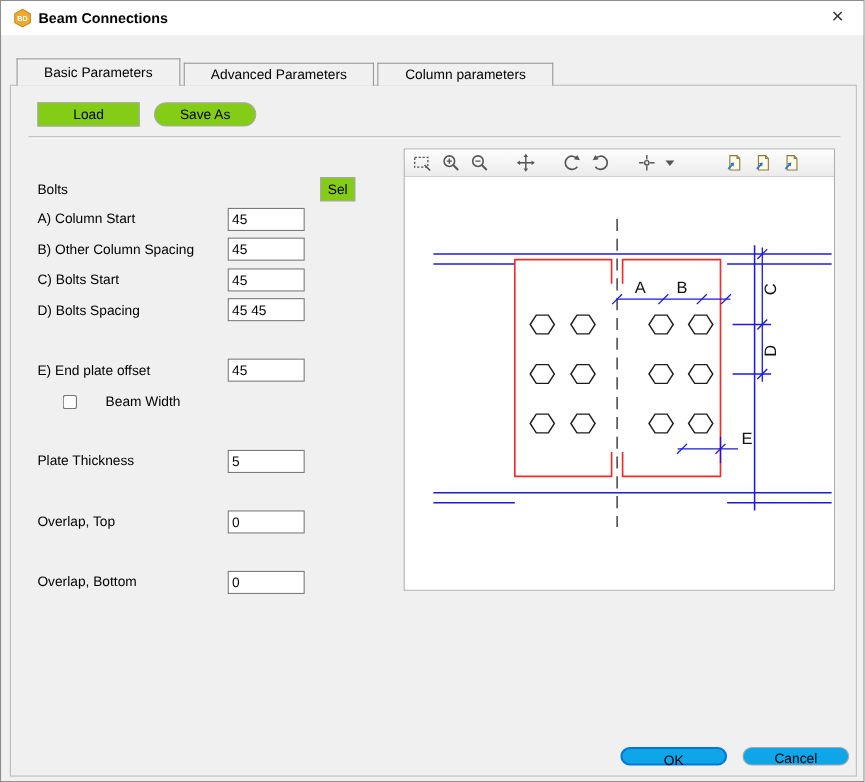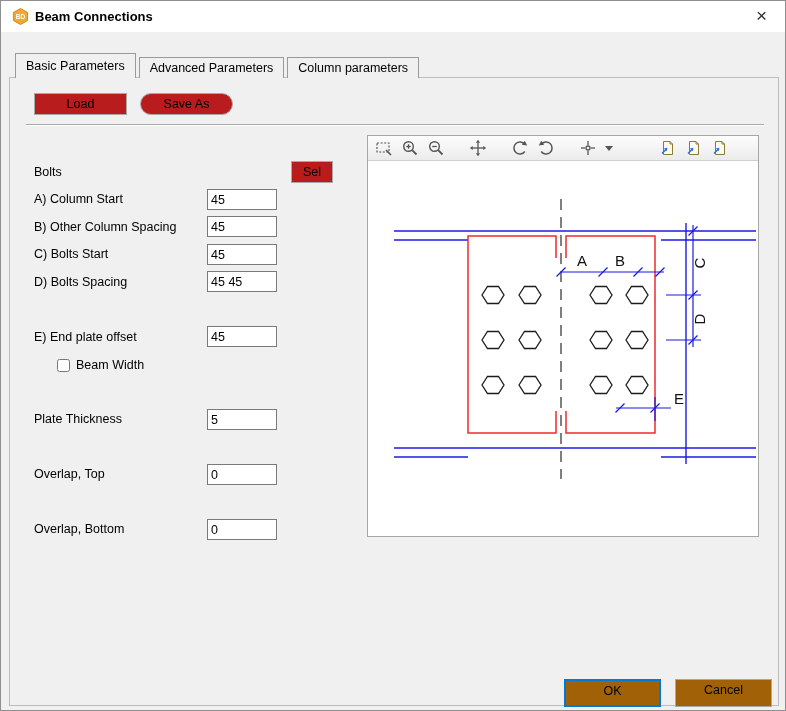--- a/index.html
+++ b/index.html
@@ -17,34 +17,34 @@
   .title-text { position:absolute; left:34px; top:8px; font-size:13px;font-weight:bold; }
   .close-btn {
     position:absolute; right:1px; top:0; width:45px; height:30px;
     display:flex; align-items:center; justify-content:center;
     font-size:19px; color:#333; cursor:default;
   }
 
   
   .tabstrip { position:absolute; left:14px; top:54px; display:flex; z-index:2; }
   .tab {
-    height:21px; line-height:20px; margin-top:2px; padding:0 10px; margin-right:3px;
+    height:21px; line-height:20px; margin-top:2px; padding:0 24px; margin-right:3px;
     font-size:12.5px; background:#f0f0f0;
     border:1px solid #9a9a9a; border-bottom:none;
   }
   .tab.active { height:25px; line-height:24px; margin-top:-2px; background:#f0f0f0; }
 
   .tab-panel {
     position:absolute; left:8px; top:76px; width:770px; height:629px;
     border:1px solid #bdbdbd; background:#f0f0f0;
   }
 
   .btn {
     position:absolute; height:22px; font-size:12.5px; font-family:inherit;
-    background:#b91c1c; border:1px solid #a8a8a8; text-align:center; line-height:20px;
+    background:#84cc16; border:1px solid #a8a8a8; text-align:center; line-height:20px;
   }
   #load-btn   { left:24px;  top:15px; width:93px; }
   #saveas-btn { left:130px; top:15px; width:93px;border-radius:11px; }
 
   .separator { position:absolute; left:16px; top:46px; width:738px; height:2px;
     border-top:1px solid #a9a9a9; border-bottom:1px solid #ffffff; }
 
   .flabel { position:absolute; left:24px; font-size:12.5px; white-space:nowrap; }
 
   .tinput {
@@ -52,23 +52,23 @@
     border:1px solid #7a7a7a; background:#fff; padding:0 3px;
   }
   .tinput.small { left:197px; width:70px; }
 
   .bolts-field {
     position:absolute; left:135px; top:83px; width:134px; height:22px;
     background:#fff; border:1px solid #2f7fd6; display:flex; align-items:center; padding-left:3px;
   }
   .bolts-field .sel-text { background:#0078d7; color:#fff; font-size:12.5px; padding:1px 2px; }
 
-  #sel-btn { left:281px; top:83px; width:42px; height:22px; line-height:20px; }
-
-  .chkrow { position:absolute; left:47px; top:280px; display:flex; align-items:center; }
+  #sel-btn { left:281px; top:83px; width:32px; height:22px; line-height:20px; }
+
+  .chkrow { position:absolute; left:47px; top:280px; display:flex; align-items:center;gap:20px; }
   .chkrow input { width:13px; height:13px; margin:0 6px 0 0; }
   .chkrow span { font-size:12.5px; }
 
   
   .preview {
     position:absolute; left:357px; top:57px; width:392px; height:402px;
     border:1px solid #a6a6a6; background:#fff;
   }
   .pv-toolbar {
     position:absolute; left:0; top:0; width:100%; height:25px;
@@ -76,22 +76,23 @@
     display:flex; align-items:center; padding:0 5px; gap:4px;
   }
   .tbtn { width:22px; height:20px; display:flex; align-items:center; justify-content:center; }
   .tbtn.narrow { width:12px; }
   .gap { width:12px; height:1px; }
   .gap.wide { width:34px; }
   .pv-canvas { position:absolute; left:0; top:25px; width:390px; height:375px; background:#fff; overflow:hidden; }
 
   
   .foot-btn {
-    position:absolute; height:28px; font-size:12.5px; text-align:center; line-height:20px;
-    background:#a16207;
+    position:absolute; height:17px; font-size:12.5px; text-align:center; line-height:20px;
+    background:#0ea5e9;
+    border-radius:10px;
   }
   #ok-btn { left:554px; top:601px; width:97px; border:2px solid #0078d7; }
   #cancel-btn { left:665px; top:601px; width:97px; border:1px solid #a8a8a8; line-height:21px; }
 </style>
 </head>
 <body>
 
 <div class="window">
 
   <div class="titlebar">

